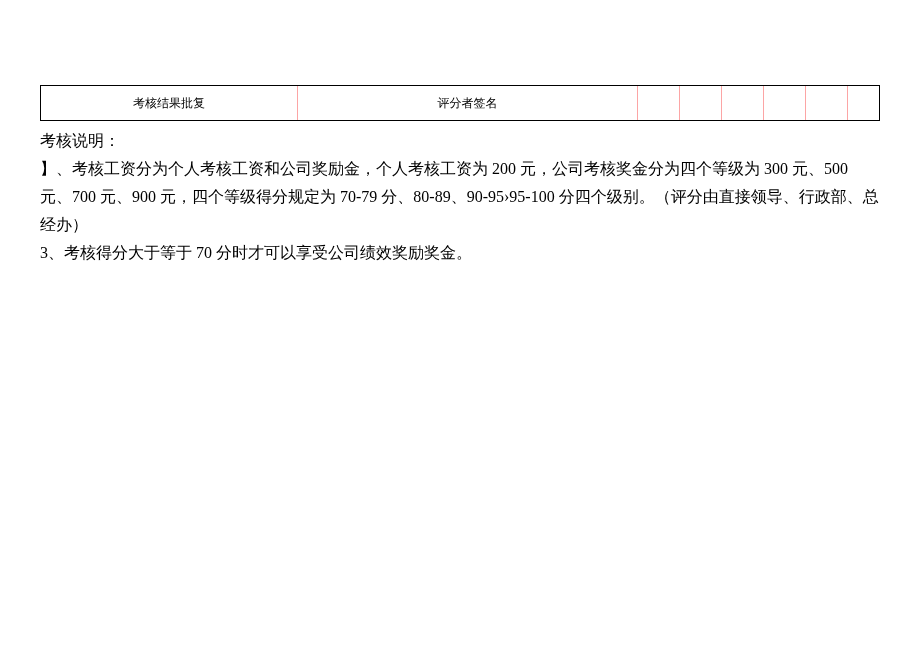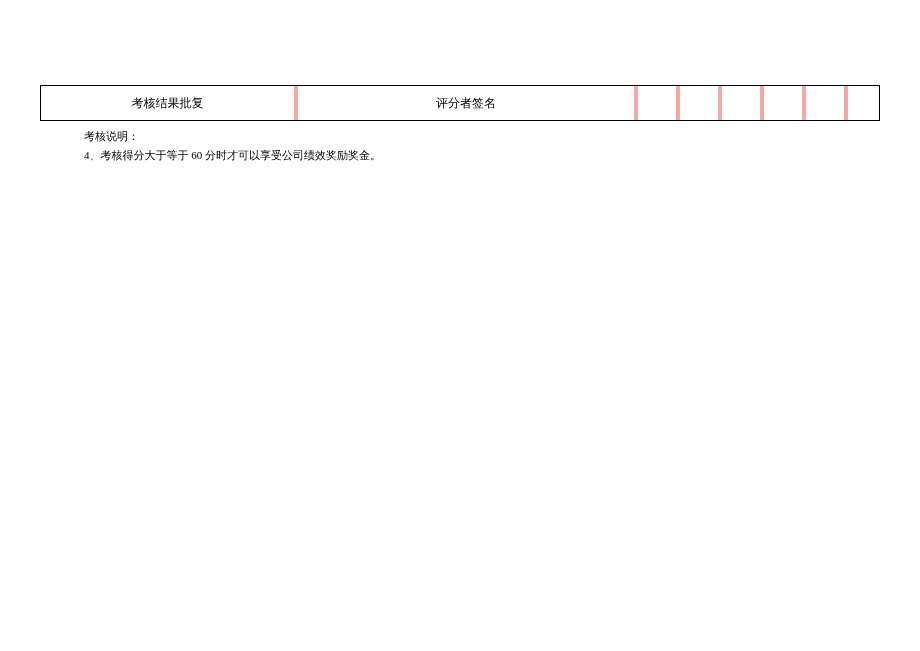--- a/index.html
+++ b/index.html
@@ -18,35 +18,34 @@
     .table-row {
       display: flex;
       border: 1px solid #000;
       height: 36px;
       margin-bottom: 6px;
     }
     .table-row .cell {
       display: flex;
       align-items: center;
       justify-content: center;
-      border-right: 4px solid #fca5a5;
+      border-right: 1px solid #fca5a5;
       padding: 0 4px;
       text-align: center;
     }
     .table-row .cell:last-child {
       border-right: none;
     }
     .cell-1 { flex: 0 0 257px; }
     .cell-2 { flex: 0 0 340px; }
     .cell-small { flex: 0 0 42px; }
     .cell-last { flex: 0 0 39px; }
     .notes {
       line-height: 1.75;
-      font-size: 11px;
-      margin-left: 44px;
+      font-size: 16px;
     }
     .notes p {
       margin: 0;
     }
   </style>
 </head>
 <body>
 
 <div class="table-row">
   <div class="cell cell-1">
@@ -58,14 +57,15 @@
   <div class="cell cell-small"></div>
   <div class="cell cell-small"></div>
   <div class="cell cell-small"></div>
   <div class="cell cell-small"></div>
   <div class="cell cell-small"></div>
   <div class="cell cell-last"></div>
 </div>
 
 <div class="notes">
   <p>考核说明：</p>
-  <p>4、考核得分大于等于 60 分时才可以享受公司绩效奖励奖金。</p>
+  <p>】、考核工资分为个人考核工资和公司奖励金，个人考核工资为 200 元，公司考核奖金分为四个等级为 300 元、500 元、700 元、900 元，四个等级得分规定为 70-79 分、80-89、90-95›95-100 分四个级别。（评分由直接领导、行政部、总经办）</p>
+  <p>3、考核得分大于等于 70 分时才可以享受公司绩效奖励奖金。</p>
 </div>
 
 </body></html>

